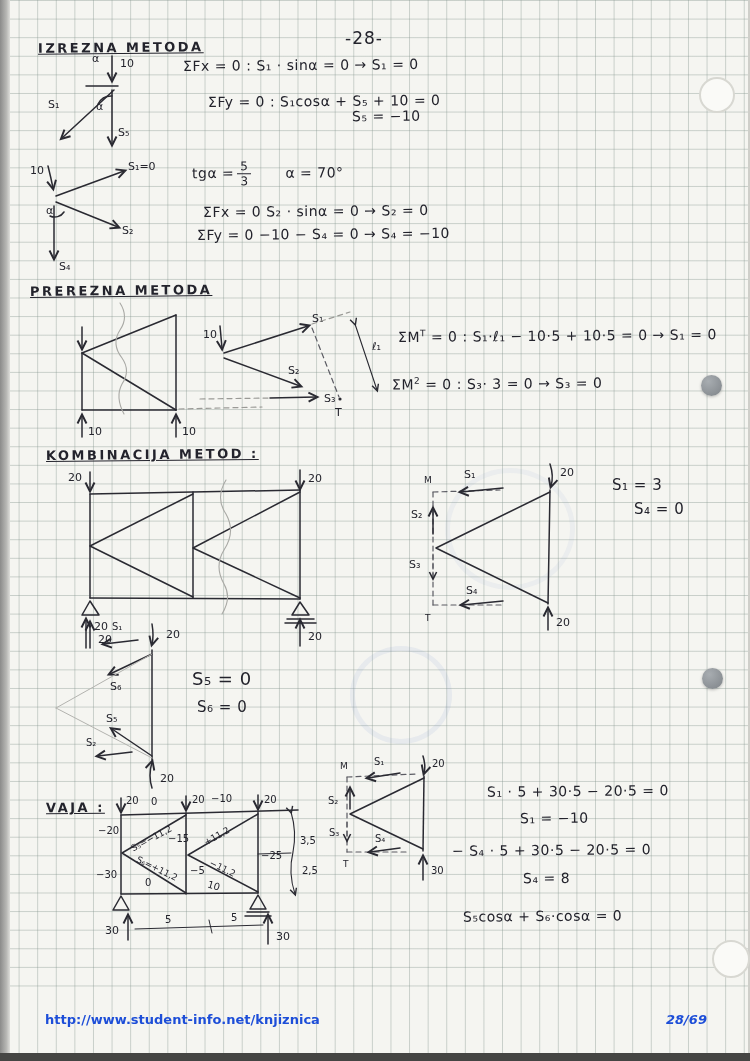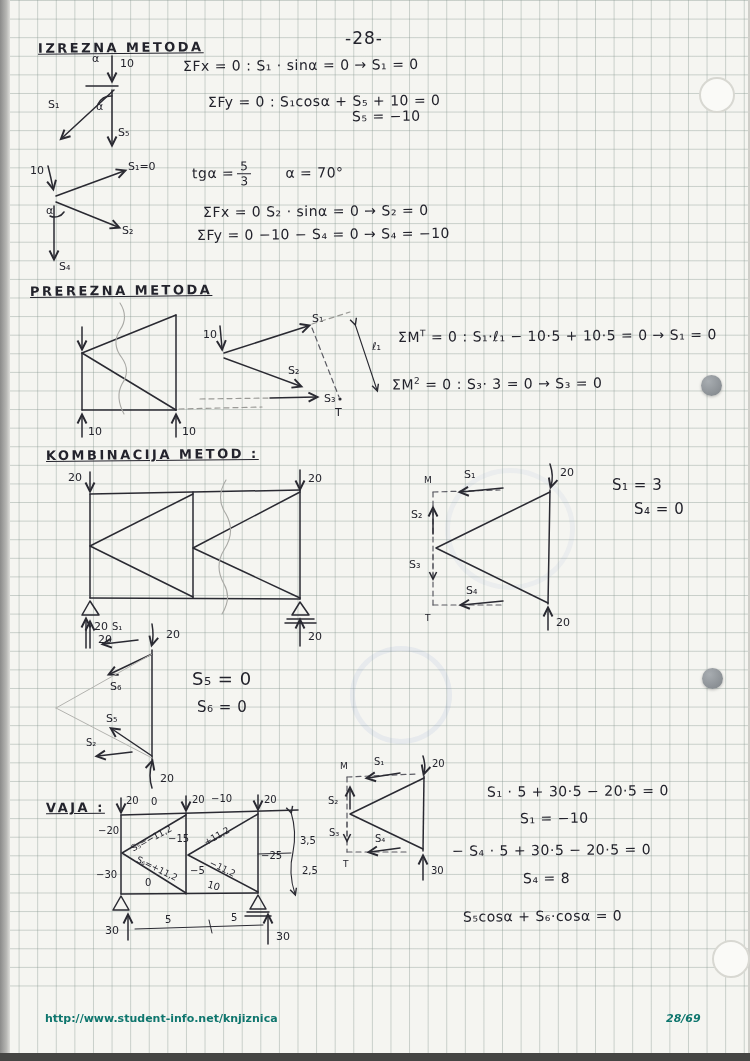--- a/index.html
+++ b/index.html
@@ -33,21 +33,21 @@
   .hw{position:absolute;color:#23232c;white-space:nowrap;letter-spacing:.5px;}
   .title{text-decoration:underline;letter-spacing:2.5px;font-weight:bold;font-size:13px;transform:rotate(-.6deg);}
   .eq{font-size:14px;transform:rotate(-.5deg);}
   .eq sup{font-size:9px;}
   .pagenum{font-size:17px;letter-spacing:1px;}
   .res{font-size:15px;}
   .res-big{font-size:18px;font-weight:normal;}
   .frac{display:inline-block;vertical-align:middle;text-align:center;font-size:12px;line-height:1;margin:0 3px;}
   .frac .n{display:block;border-bottom:1.4px solid #23232c;padding:0 3px 1px;}
   .frac .d{display:block;padding-top:1px;}
-  .footer{position:absolute;font-weight:bold;font-size:11px;color:#0f766e;letter-spacing:0;}
+  .footer{position:absolute;font-weight:bold;font-size:13px;color:#1d4ed8;letter-spacing:0;}
   svg{position:absolute;overflow:visible;}
   svg text{font-family:"DejaVu Sans",sans-serif;font-size:11px;fill:#23232c;}
   .d{stroke:#2a2a32;stroke-width:1.5;fill:none;stroke-linecap:round;stroke-linejoin:round;}
   .dl{stroke:#5b5b63;stroke-width:1.2;fill:none;stroke-linecap:round;stroke-dasharray:5 4;}
   .pf{stroke:#b3b3af;stroke-width:1;fill:none;stroke-linecap:round;}   
   .wav{stroke:#a9a9a5;stroke-width:1.1;fill:none;stroke-linecap:round;}
 </style>
 </head>
 <body>
 

